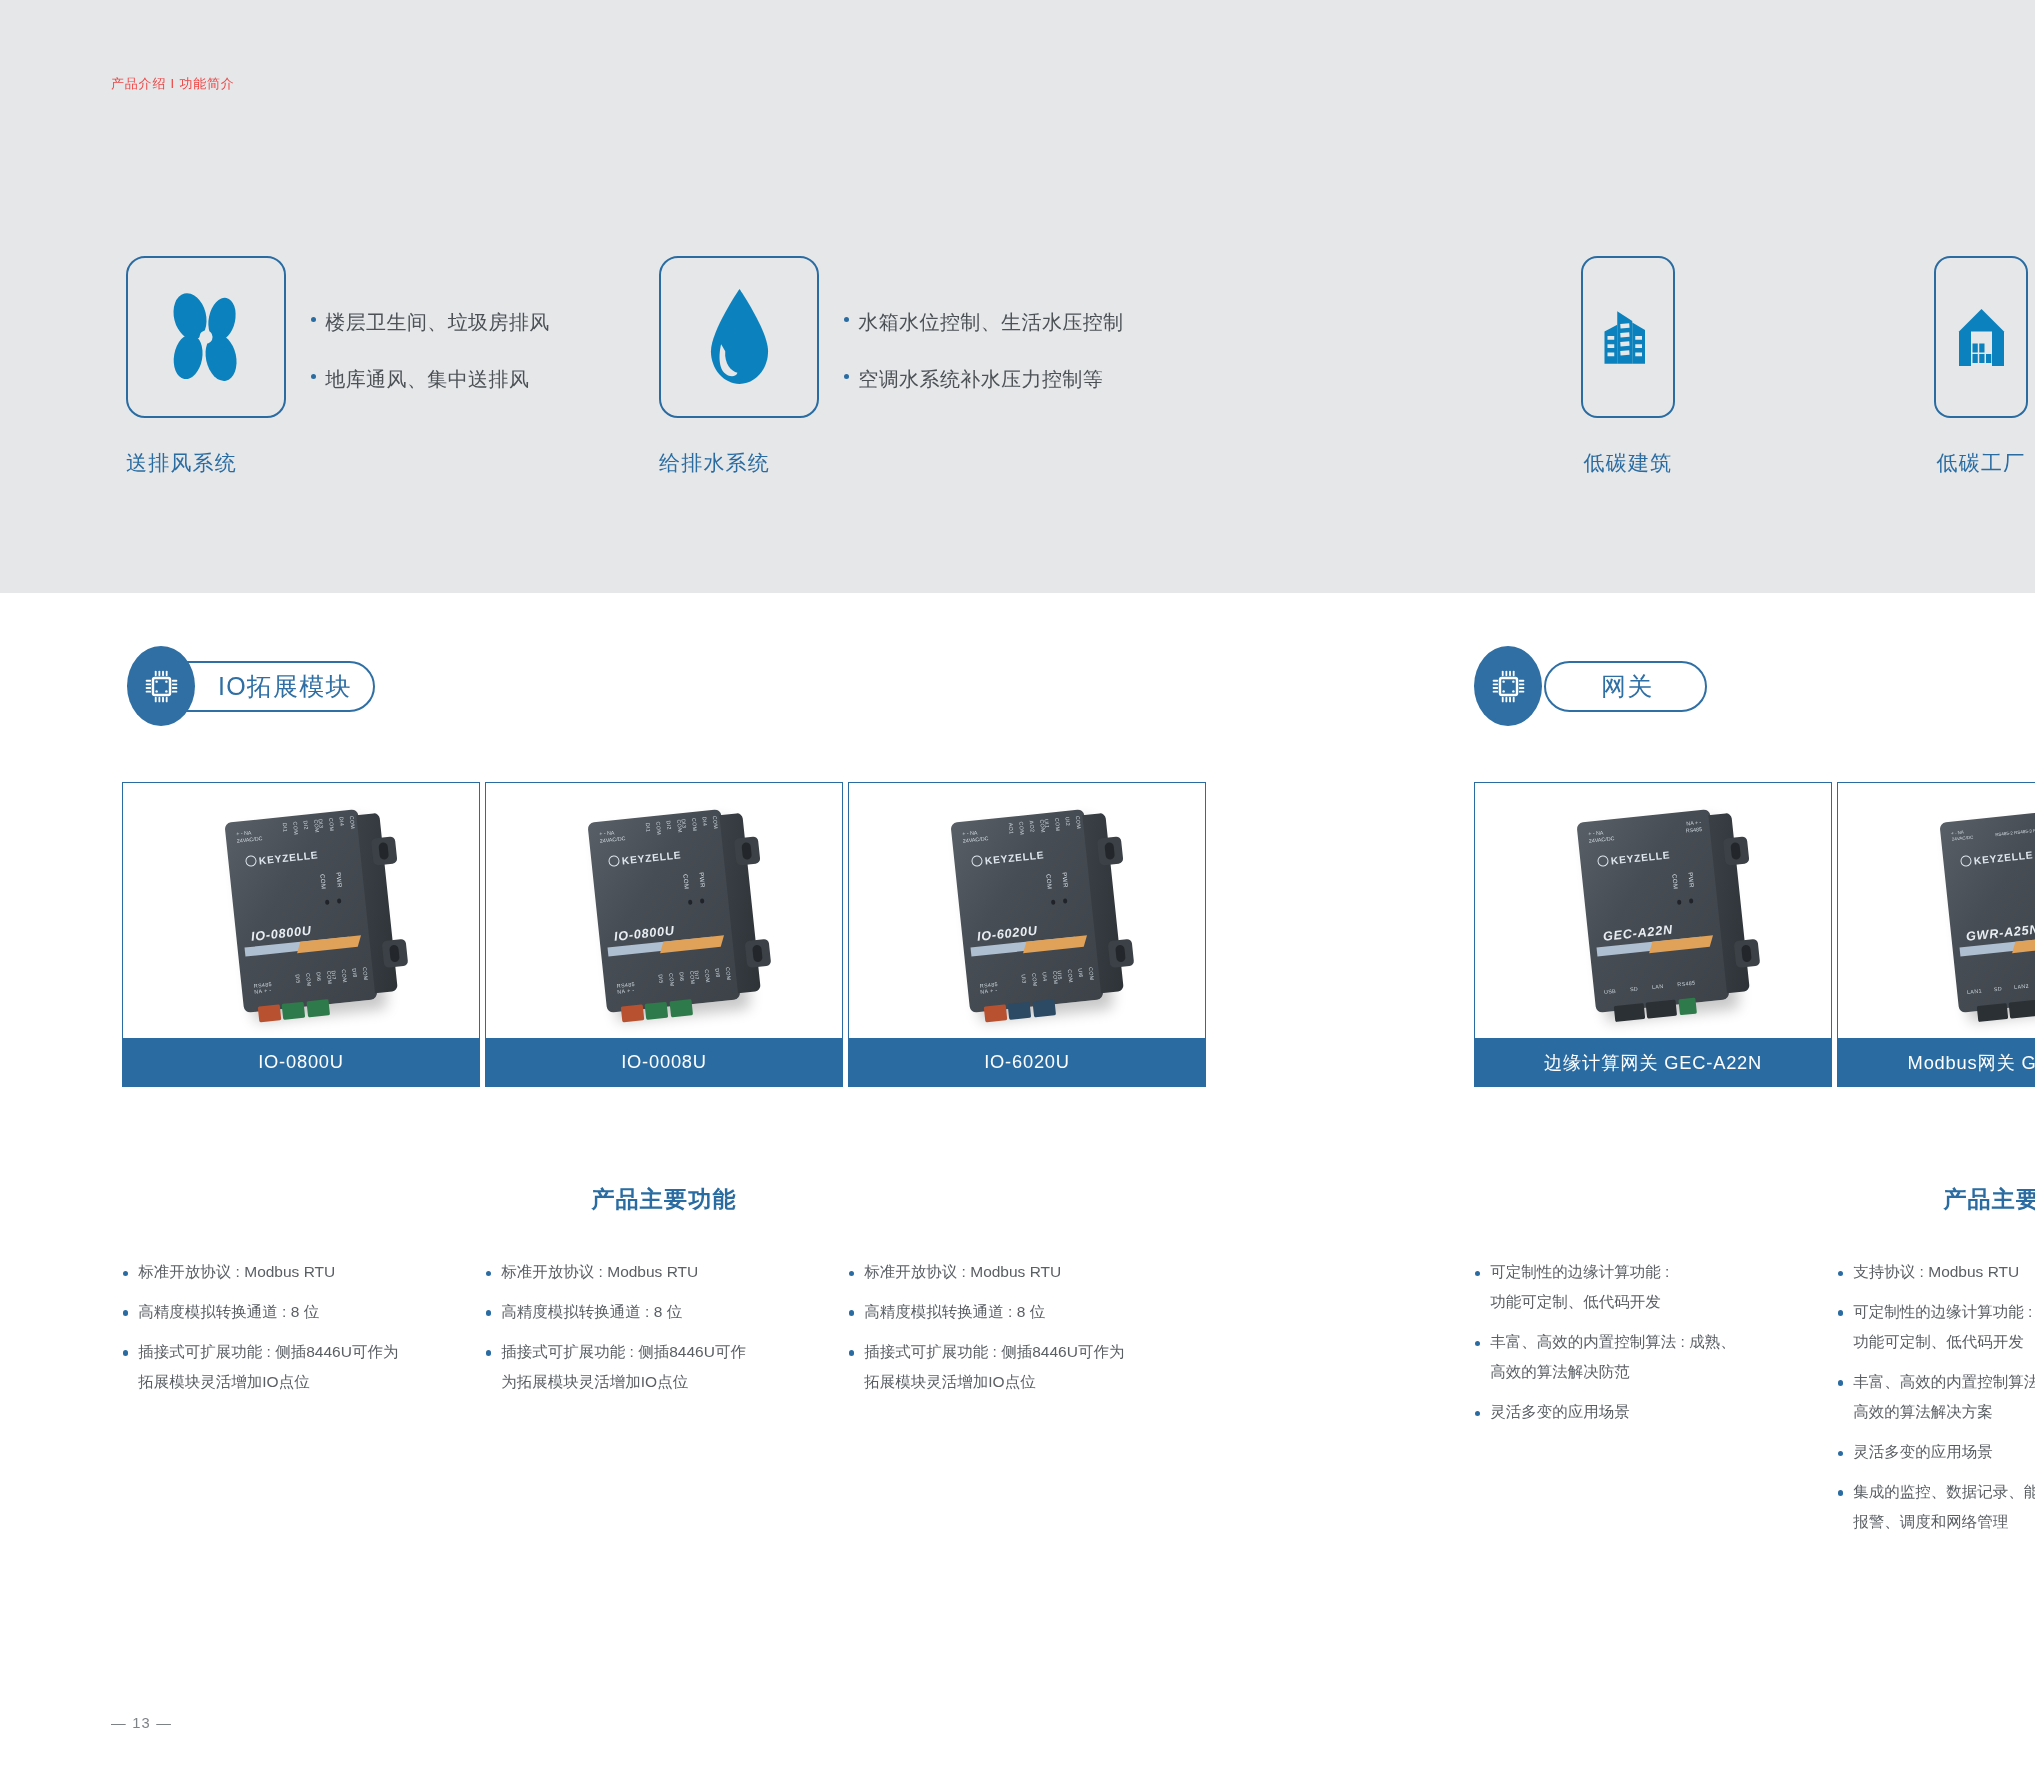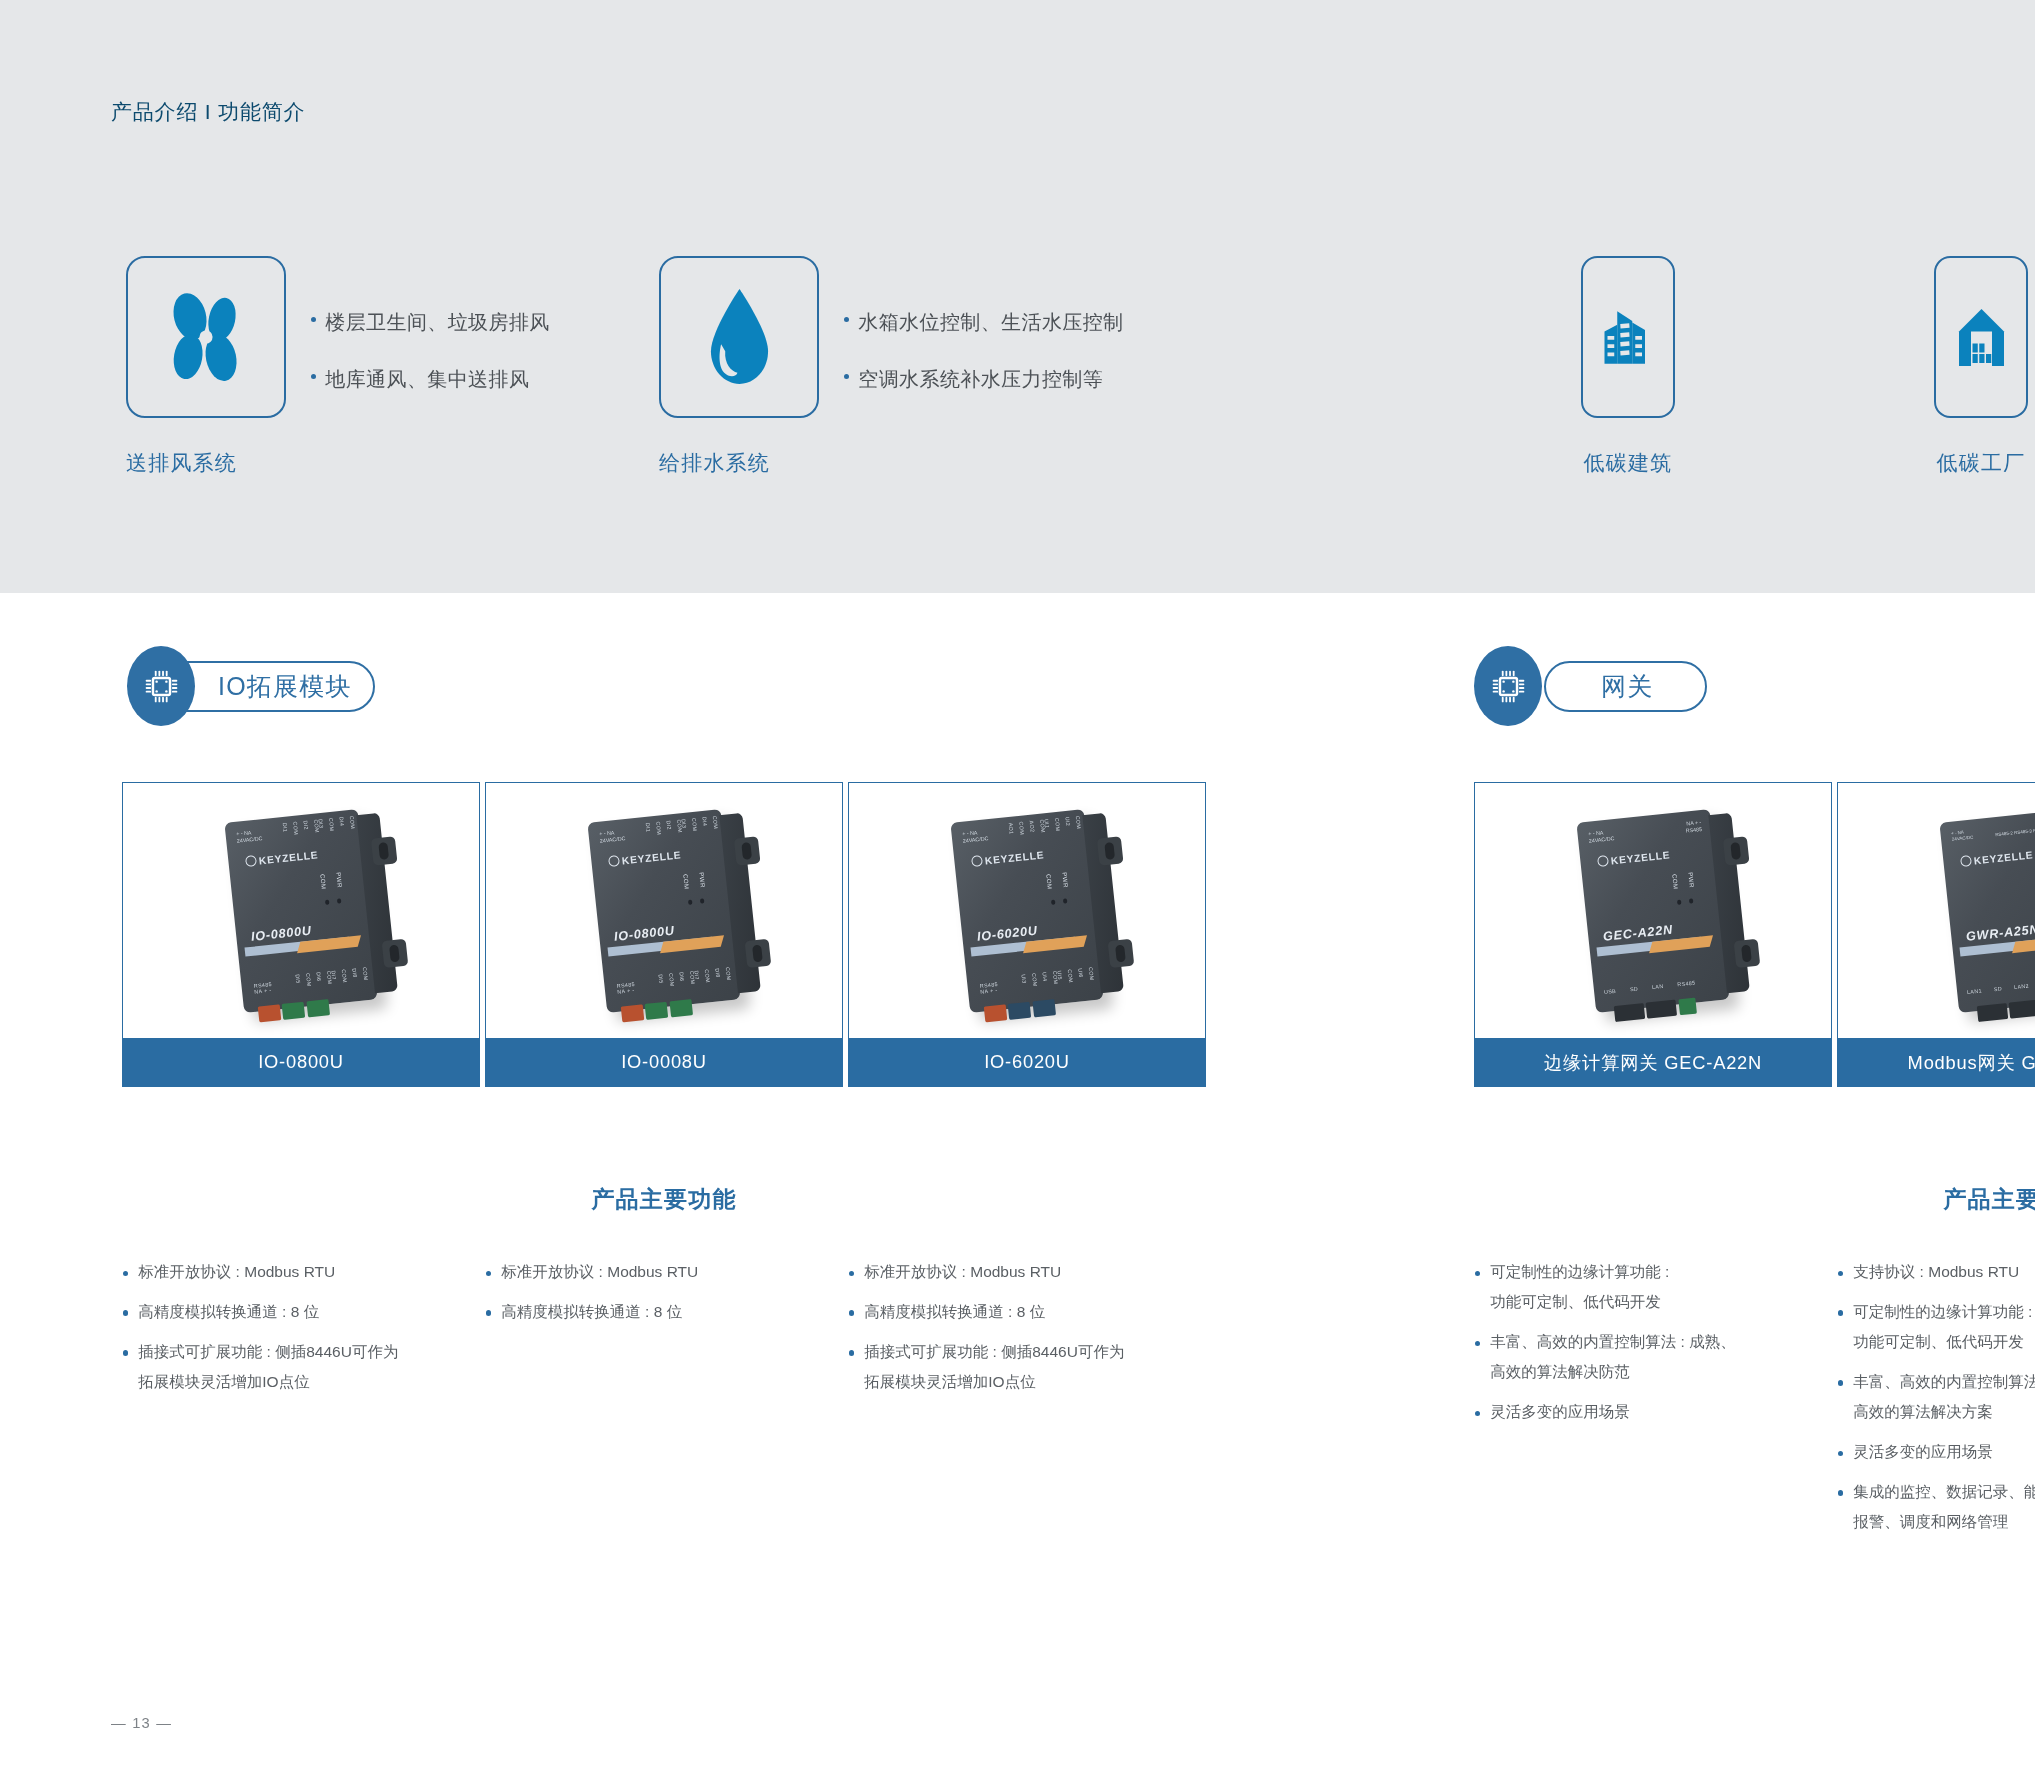--- a/index.html
+++ b/index.html
@@ -4,21 +4,21 @@
 <style>
   html,body{margin:0;padding:0;}
   body{
     width:2622px;height:1791px;position:relative;background:#ffffff;
     font-family:"Liberation Sans","DejaVu Sans",sans-serif;
     -webkit-font-smoothing:antialiased;overflow:hidden;
   }
   .gray-band{position:absolute;left:0;top:0;width:2622px;height:593px;background:#e5e7e9;}
 
   
-  .runhead{position:absolute;top:98px;font-size:21px;color:#0c4a6e;letter-spacing:0.8px;white-space:nowrap;}
+  .runhead{position:absolute;top:75px;font-size:13px;color:#ef4444;letter-spacing:0.8px;white-space:nowrap;}
   .runhead.left{left:111px;}
 
   
   .icon-card{position:absolute;}
   .icon-box{
     width:160px;height:162px;border:2px solid #2a6ca2;border-radius:19px;
     box-sizing:border-box;display:flex;align-items:center;justify-content:center;
   }
   .icon-box.narrow{width:94px;height:162px;border-radius:16.3px;}
   .icon-caption{
@@ -443,20 +443,21 @@
   <ul>
     <li><span>标准开放协议 : Modbus RTU</span></li>
     <li><span>高精度模拟转换通道 : 8 位</span></li>
     <li><span>插接式可扩展功能 : 侧插8446U可作为</span><span class="l2">拓展模块灵活增加IO点位</span></li>
   </ul>
 </div>
 <div class="feat-col" style="left:485px;top:1264px;width:350px;">
   <ul>
     <li><span>标准开放协议 : Modbus RTU</span></li>
     <li><span>高精度模拟转换通道 : 8 位</span></li>
+    <li><span>插接式可扩展功能 : 侧插8446U可作</span><span class="l2">为拓展模块灵活增加IO点位</span></li>
   </ul>
 </div>
 <div class="feat-col" style="left:848px;top:1264px;width:358px;">
   <ul>
     <li><span>标准开放协议 : Modbus RTU</span></li>
     <li><span>高精度模拟转换通道 : 8 位</span></li>
     <li><span>插接式可扩展功能 : 侧插8446U可作为</span><span class="l2">拓展模块灵活增加IO点位</span></li>
   </ul>
 </div>
 

